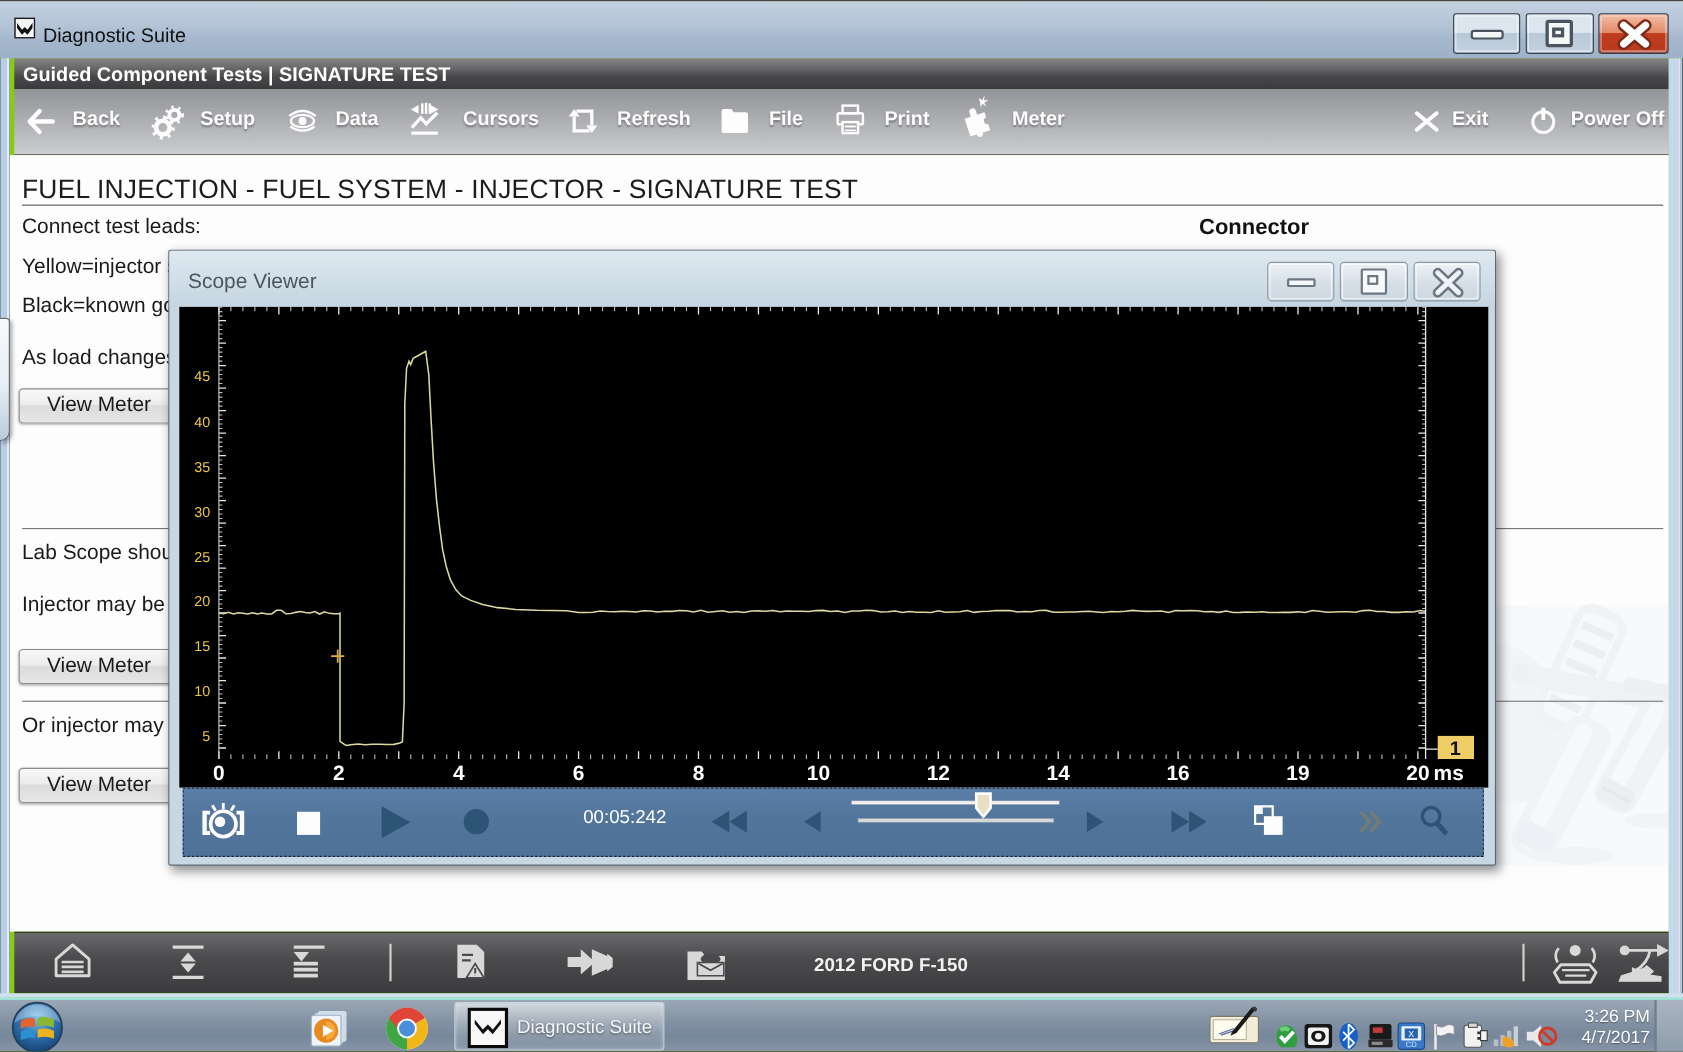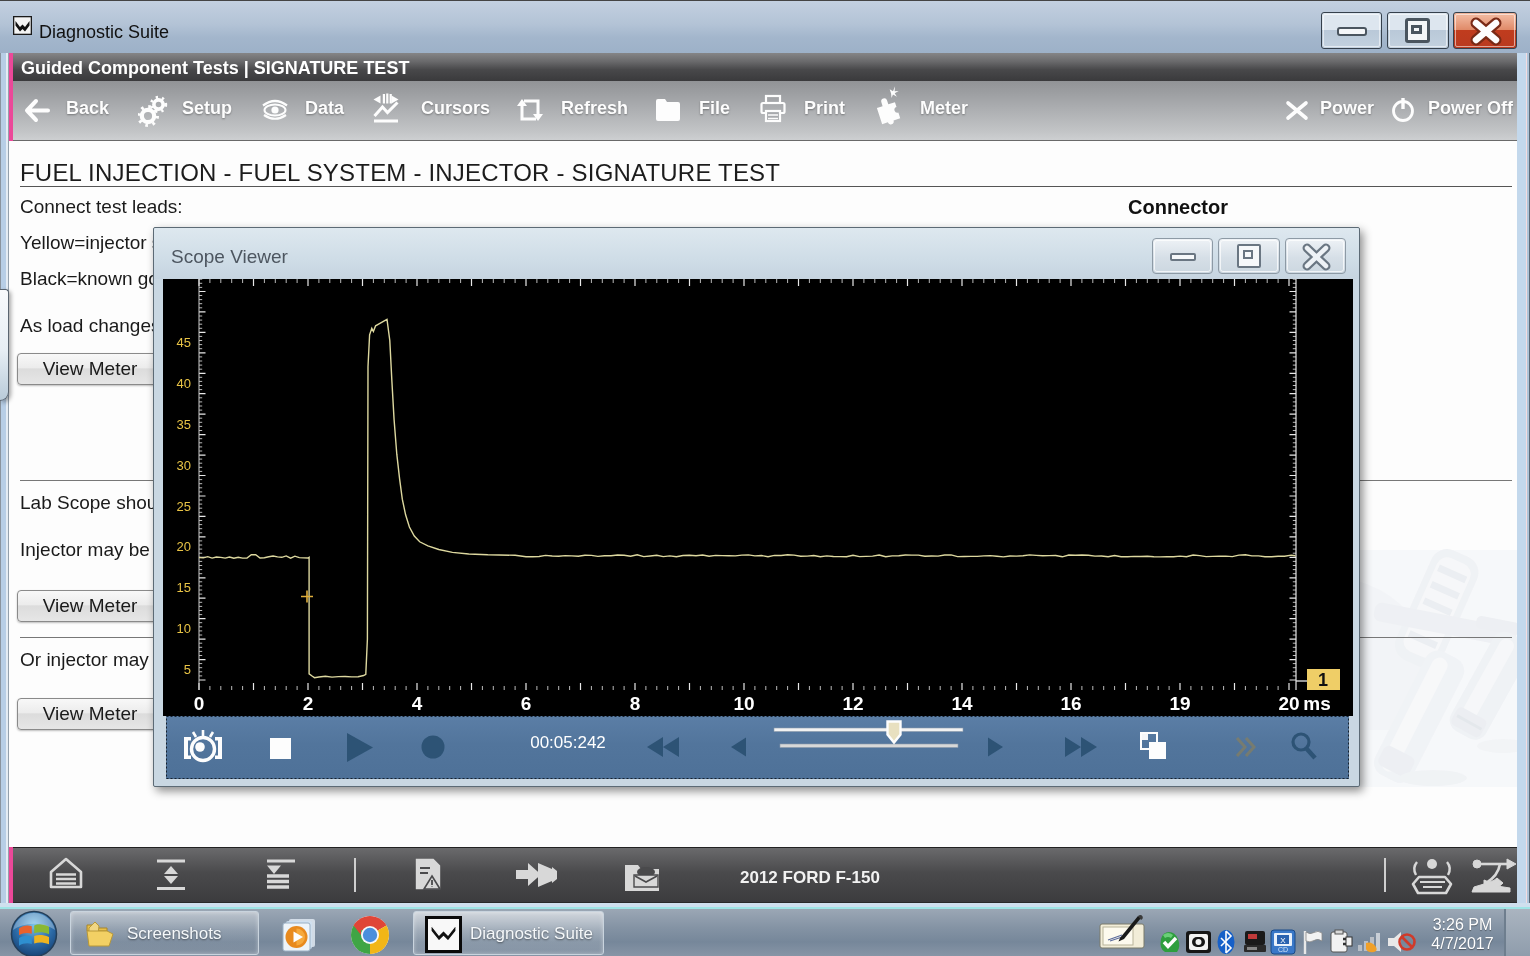--- a/index.html
+++ b/index.html
@@ -1,18 +1,18 @@
 <!DOCTYPE html>
 <html><head>
 <meta charset="utf-8">
 <style>
   * { margin:0; padding:0; box-sizing:border-box; }
   html,body { width:1530px; height:956px; overflow:hidden; background:#000; }
   body { font-family:"Liberation Sans", sans-serif; }
-  #screen { position:relative; width:1530px; height:956px; background:#ec4899; }
+  #screen { position:relative; width:1530px; height:956px; background:#84cc16; }
   
   #titlebar { position:absolute; left:0; top:0; width:1530px; height:53px;
     background:linear-gradient(#c3d0e0, #b3c3d6 45%, #a3b6cc 70%, #9db1c8);
     border-top:1px solid #444; }
   #titlebar .appico { position:absolute; left:13px; top:15px; width:19px; height:19px; }
   #titlebar .appname { position:absolute; left:39px; top:21px; font-size:18px; color:#111; }
   .capbtn { position:absolute; top:11px; height:37px; border-radius:3px; border:1px solid #35404c; }
   #cap-min  { left:1321px; width:61px; background:linear-gradient(#dde6ef 48%, #b9c8d8 48%, #c3d1df); }
   #cap-max  { left:1387px; width:62px; background:linear-gradient(#dde6ef 48%, #b9c8d8 48%, #c3d1df); }
   #cap-close{ left:1453px; width:64px; background:linear-gradient(#f0b49a 10%, #e08a68 48%, #c03c1e 50%, #b93a20); }
@@ -34,21 +34,21 @@
   .tbitem { position:absolute; top:0; height:60px; color:#fdfdfd; }
   .tbitem .lab { position:absolute; top:17px; font-size:18px; font-weight:bold; text-shadow:0 1px 2px rgba(0,0,0,.35); white-space:nowrap; }
   .tbitem svg { position:absolute; top:0; }
   
   #content { position:absolute; left:9px; top:141px; width:1508px; height:706px; background:#fdfdfd; overflow:hidden; }
   #ledge { position:absolute; left:0; top:53px; width:9px; height:854px; background:linear-gradient(90deg,#8a949e 0 1px,#b7cee6 1px 6px,#e4ecf4 6px 8px,#93a0ac 8px 9px); }
   #redge { position:absolute; left:1517px; top:53px; width:13px; height:854px; background:linear-gradient(90deg,#c3d8ec 0 9px,#f4dce0 9px 10px,#aec4d8 10px 12px,#5a6a78 12px 13px); }
   #content .h1 { position:absolute; left:11px; top:18px; font-size:24px; color:#1c1c1c; letter-spacing:.2px; white-space:nowrap; }
   #content .rule1 { position:absolute; left:11px; top:45px; width:1492px; height:0; border-top:1px solid #555; }
   .ctext { position:absolute; left:11px; font-size:19px; color:#1a1a1a; white-space:nowrap; }
-  #connector { position:absolute; left:1081px; top:55px; font-size:20px; font-weight:bold; color:#111;margin-left:38px; }
+  #connector { position:absolute; left:1081px; top:55px; font-size:20px; font-weight:bold; color:#111; }
   .divider { position:absolute; left:11px; width:1492px; height:0; border-top:1px solid #777; }
   .vmbtn { position:absolute; left:8px; width:146px; height:32px; border:1px solid #8a8a8a; border-radius:4px;
     background:linear-gradient(#f8f8f8, #ececec 45%, #dcdcdc 50%, #e6e6e6);
     font-size:19px; color:#1a1a1a; text-align:center; line-height:30px;
     box-shadow:0 1px 2px rgba(0,0,0,.25); }
   
   #lefttab { position:absolute; left:0; top:289px; width:9px; height:112px;
     background:linear-gradient(#f8fafc, #e7eef4 55%, #b9cbd9);
     border:1px solid #5a6570; border-left:none; border-radius:0 4px 10px 0;
     box-shadow:2px 2px 4px rgba(0,0,0,.35); }
@@ -85,21 +85,21 @@
   #botbar .car { position:absolute; left:727px; top:20px; font-size:17px; font-weight:bold; color:#f2f2f2; }
   
   #taskstrip { position:absolute; left:0; top:903px; width:1530px; height:4px; background:#cfe0ee; }
   #taskbar { position:absolute; left:0; top:907px; width:1530px; height:49px;
     background:linear-gradient(#9ba7b5, #8493a4 40%, #76879a 70%, #8795a6);
     border-top:2px solid #9fe5e6; }
   .taskbtn { position:absolute; top:2px; height:44px; border:1px solid #c9d4de; border-radius:3px;
     background:linear-gradient(rgba(255,255,255,.35), rgba(255,255,255,.12) 45%, rgba(110,125,140,.15));
     box-shadow:inset 0 0 4px rgba(255,255,255,.4); }
   .taskbtn .tlab { position:absolute; font-size:17px; color:#f5f8fa; text-shadow:0 1px 2px rgba(0,0,0,.5); white-space:nowrap; }
-  .clock { position:absolute; left:1425px; top:6px; width:75px; text-align:center; font-size:16px; color:#fff; text-shadow:0 1px 1px rgba(0,0,0,.4); line-height:19px; }
+  .clock { position:absolute; left:1425px; top:6px; width:75px; text-align:right; font-size:16px; color:#fff; text-shadow:0 1px 1px rgba(0,0,0,.4); line-height:19px; }
 </style>
 </head>
 <body>
 <div id="screen">
   <div id="titlebar">
     <svg class="appico" width="19" height="19" viewBox="0 0 19 19">
       <rect x="0.5" y="0.5" width="18" height="18" fill="#f4f4f4" stroke="#1a1a1a" stroke-width="1.6"></rect>
       <path d="M2.5 5 L7 11 L9.5 8.5 L12 11 L16.5 5 L16.5 9.5 L12 15.5 L9.5 13 L7 15.5 L2.5 9.5 Z" fill="#111"></path>
     </svg>
     <div class="appname">Diagnostic Suite</div>
@@ -201,21 +201,21 @@
             <path d="M5 24 L11 24 L11 20 Q11 17 14 17 Q17 17 17 20 L17 24 L24 24 L24 29 Q21 29 21 32 Q21 35 24 35 L24 41 L17 41 Q17 44 14 44 Q11 44 11 41 L5 41 Z"></path>
             <path d="M20 12 l2.5 3 l3.5 -4 l-2 4.5 l4 1 l-4.5 1 l1 4 l-3 -3.5 l-2.5 3 l1 -4.5 Z" transform="translate(3 -2)"></path>
           </g>
         </svg>
         <div class="lab" style="left:47px">Meter</div>
       </div>
     <div class="tbitem" style="left:1272px">
         <svg width="26" height="60" viewBox="0 0 26 60">
           <path d="M3 22 L21 37 M21 22 L3 37" stroke="#fdfdfd" stroke-width="3.6" stroke-linecap="round"></path>
         </svg>
-        <div class="lab" style="left:35px">Power</div>
+        <div class="lab" style="left:35px">Exit</div>
       </div>
     <div class="tbitem" style="left:1377px">
         <svg width="26" height="60" viewBox="0 0 26 60">
           <g stroke="#fdfdfd" fill="none">
             <circle cx="13" cy="30" r="9.5" stroke-width="2.8"></circle>
             <path d="M13 17 L13 28" stroke-width="3.4"></path>
           </g>
         </svg>
         <div class="lab" style="left:38px">Power Off</div>
       </div>
@@ -426,28 +426,20 @@
       </defs>
       <circle cx="26" cy="25" r="22.5" fill="url(#orbg)" stroke="#243e58" stroke-width="1.5"></circle>
       <g>
         <path d="M11 19.5 C15 16.5 19.5 15.7 23.8 17.3 L23.8 24.7 C19.5 23.4 15 23.8 11 26.3 Z" fill="#e8622d"></path>
         <path d="M26.2 16.6 C30.5 14.7 35 14.9 41 17.7 L41 25.2 C35 22.8 30.5 22.9 26.2 24.3 Z" fill="#8ab832"></path>
         <path d="M11 29 C15 26.7 19.5 26.2 23.8 27.5 L23.8 35 C19.5 33.8 15 34.3 11 36.7 Z" fill="#2e8fd0"></path>
         <path d="M26.2 27 C30.5 25.6 35 25.7 41 28 L41 35.3 C35 33.1 30.5 33.1 26.2 34.5 Z" fill="#eeb41f"></path>
       </g>
       <path d="M5 21 A21.5 21.5 0 0 1 47 21 A26 15 0 0 0 5 21 Z" fill="#ffffff" opacity=".3"></path>
     </svg>
-    <div class="taskbtn" style="left:70px;width:189px">
-      <svg width="30" height="28" viewBox="0 0 30 28" style="position:absolute;left:14px;top:8px">
-        <path d="M2 5 h9 l3 3 h8 v3 h-20 Z" fill="#e8c04a" stroke="#a8862a" stroke-width="1"></path>
-        <path d="M4 8 l6 -6 l4 4 l-2 16 l-8 2 Z" fill="#f0d684" stroke="#b89838" stroke-width="1"></path>
-        <path d="M2 11 h20 l6 3 l-4 12 h-20 Z" fill="#f2d064" stroke="#b89838" stroke-width="1"></path>
-      </svg>
-      <div class="tlab" style="left:56px;top:12px">Screenshots</div>
-    </div>
     <svg width="40" height="38" viewBox="0 0 40 38" style="position:absolute;left:280px;top:7px">
       <rect x="9" y="3" width="26" height="28" rx="2" fill="#dfe9f2" opacity=".85"></rect>
       <rect x="6" y="5" width="26" height="28" rx="2" fill="#cfe0ef" opacity=".9"></rect>
       <rect x="3" y="7" width="27" height="28" rx="2" fill="#eef4f9" stroke="#9ab0c4"></rect>
       <circle cx="16.5" cy="21" r="11" fill="#e88a1e"></circle>
       <path d="M16.5 12.5 A8.5 8.5 0 0 1 16.5 29.5 Z" fill="#f6a93c"></path>
       <path d="M13.5 15.5 L23 21 L13.5 26.5 Z" fill="#fdfdfd"></path>
     </svg>
     <svg width="42" height="42" viewBox="0 0 42 42" style="position:absolute;left:349px;top:5px">
       <circle cx="21" cy="21" r="19" fill="#fdfdfd"></circle>

